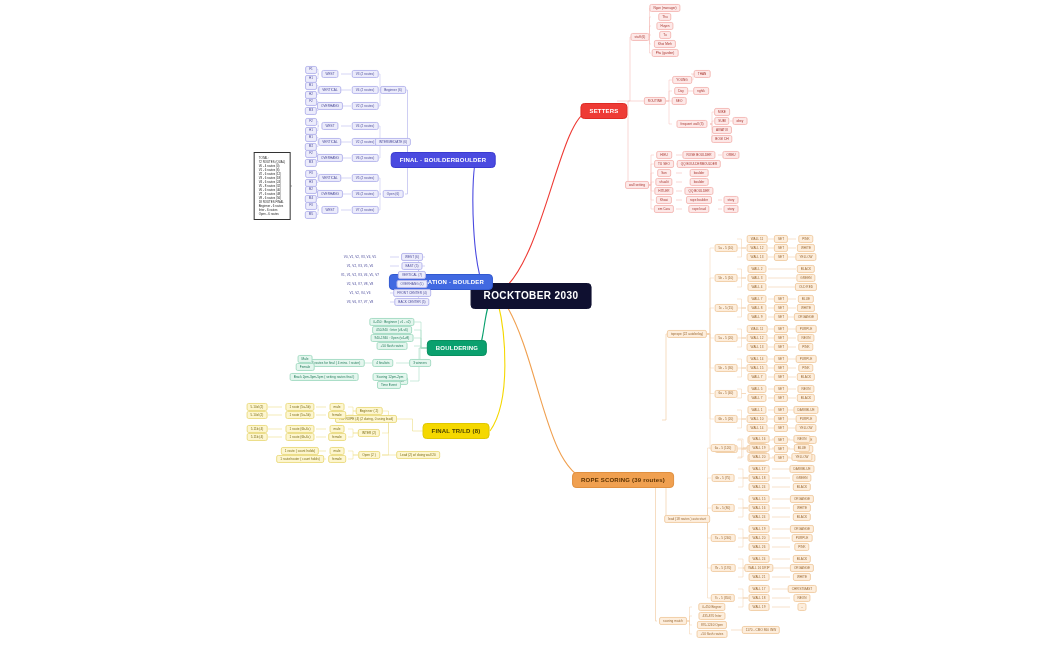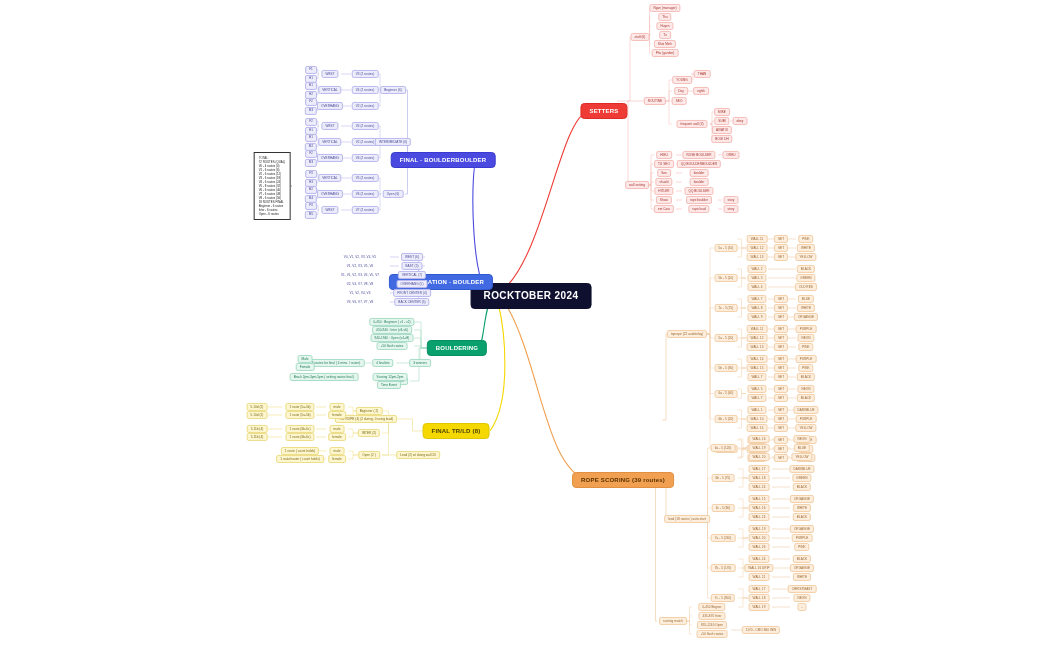--- a/index.html
+++ b/index.html
@@ -292,21 +292,21 @@
       <path d="M676,209 L682,209" stroke="#f5bdb9" stroke-width="0.6" fill="none"></path>
       <path d="M718,209 L722,209" stroke="#f5bdb9" stroke-width="0.6" fill="none"></path>
       <path d="M648,185 L651,185 L651,155 L654,155" stroke="#f5bdb9" stroke-width="0.5" fill="none"></path>
       <path d="M648,185 L651,185 L651,164 L654,164" stroke="#f5bdb9" stroke-width="0.5" fill="none"></path>
       <path d="M648,185 L651,185 L651,173 L654,173" stroke="#f5bdb9" stroke-width="0.5" fill="none"></path>
       <path d="M648,185 L651,185 L651,182 L654,182" stroke="#f5bdb9" stroke-width="0.5" fill="none"></path>
       <path d="M648,185 L651,185 L651,191 L654,191" stroke="#f5bdb9" stroke-width="0.5" fill="none"></path>
       <path d="M648,185 L651,185 L651,200 L654,200" stroke="#f5bdb9" stroke-width="0.5" fill="none"></path>
       <path d="M648,185 L651,185 L651,209 L654,209" stroke="#f5bdb9" stroke-width="0.5" fill="none"></path>
     </svg>
-<div class="node root" style="left: 531px; top: 296px;">ROCKTOBER 2024</div>
+<div class="node root" style="left: 531px; top: 296px;">ROCKTOBER 2030</div>
     <div class="node main blue" style="left: 443px; top: 160px;">FINAL - BOULDERBOULDER</div>
     <div class="node main blue2" style="left: 441px; top: 282px;">QUALIFICATION - BOULDER</div>
     <div class="node main green" style="left: 457px; top: 348px;">BOULDERING</div>
     <div class="node main yellow" style="left: 456px; top: 431px;">FINAL TR/LD (8)</div>
     <div class="node main orange" style="left: 623px; top: 480px;">ROPE SCORING (39 routes)</div>
     <div class="node main red" style="left: 604px; top: 111px;">SETTERS</div>
     <div class="legend" style="left: 272px; top: 186px;">
       <div>TOTAL:</div>
       <div>72 ROUTES (QUAL)</div>
       <div>V0 - 4 routes (0)</div>

